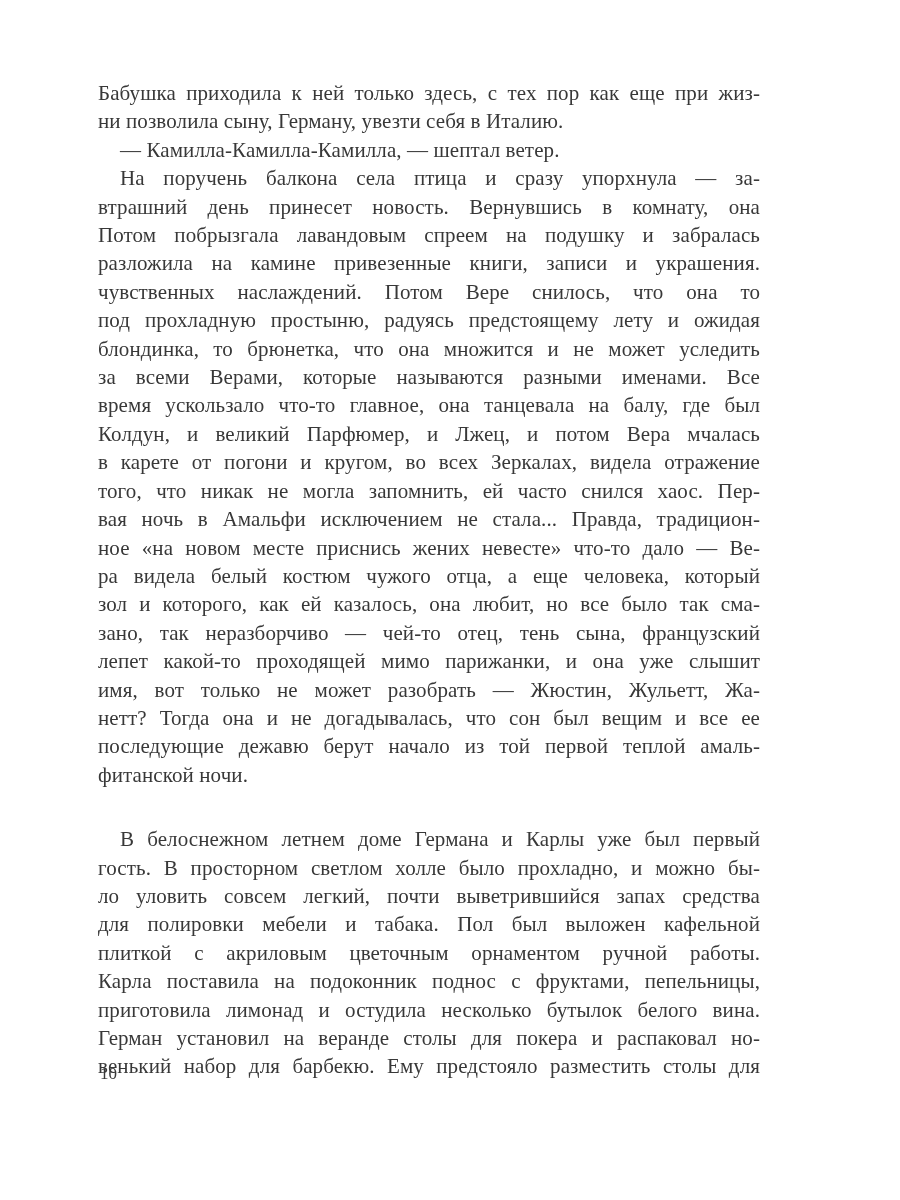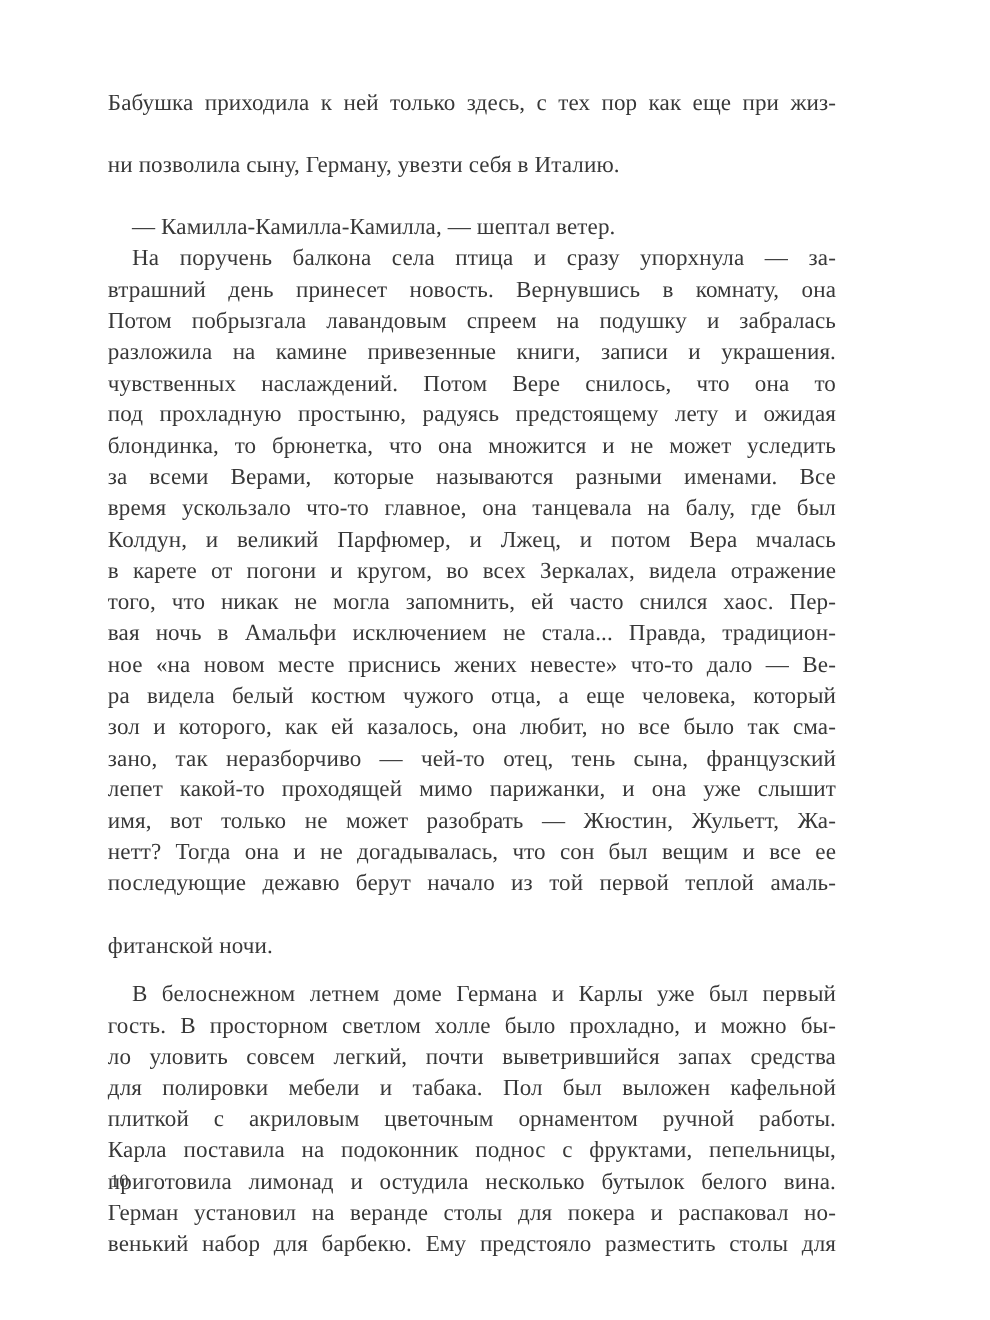--- a/index.html
+++ b/index.html
@@ -26,27 +26,26 @@
     font-size: 21px;
     line-height: 28.4px;
     letter-spacing: 0.1px;
     text-align: justify;
     text-align-last: justify;
     white-space: normal;
   }
   .line.lastline {
     text-align: right;
     text-align-last: left;
-    margin-top: 28px;
   }
   .line.indent {
     text-indent: 22px;
   }
   .line.gap {
-    margin-top: 16px;
+    margin-top: 36px;
   }
   .page-number {
     position: absolute;
     left: 100px;
     top: 1060px;
     font-size: 17px;
     line-height: 28.4px;
     color: #383838;
   }
 </style>

